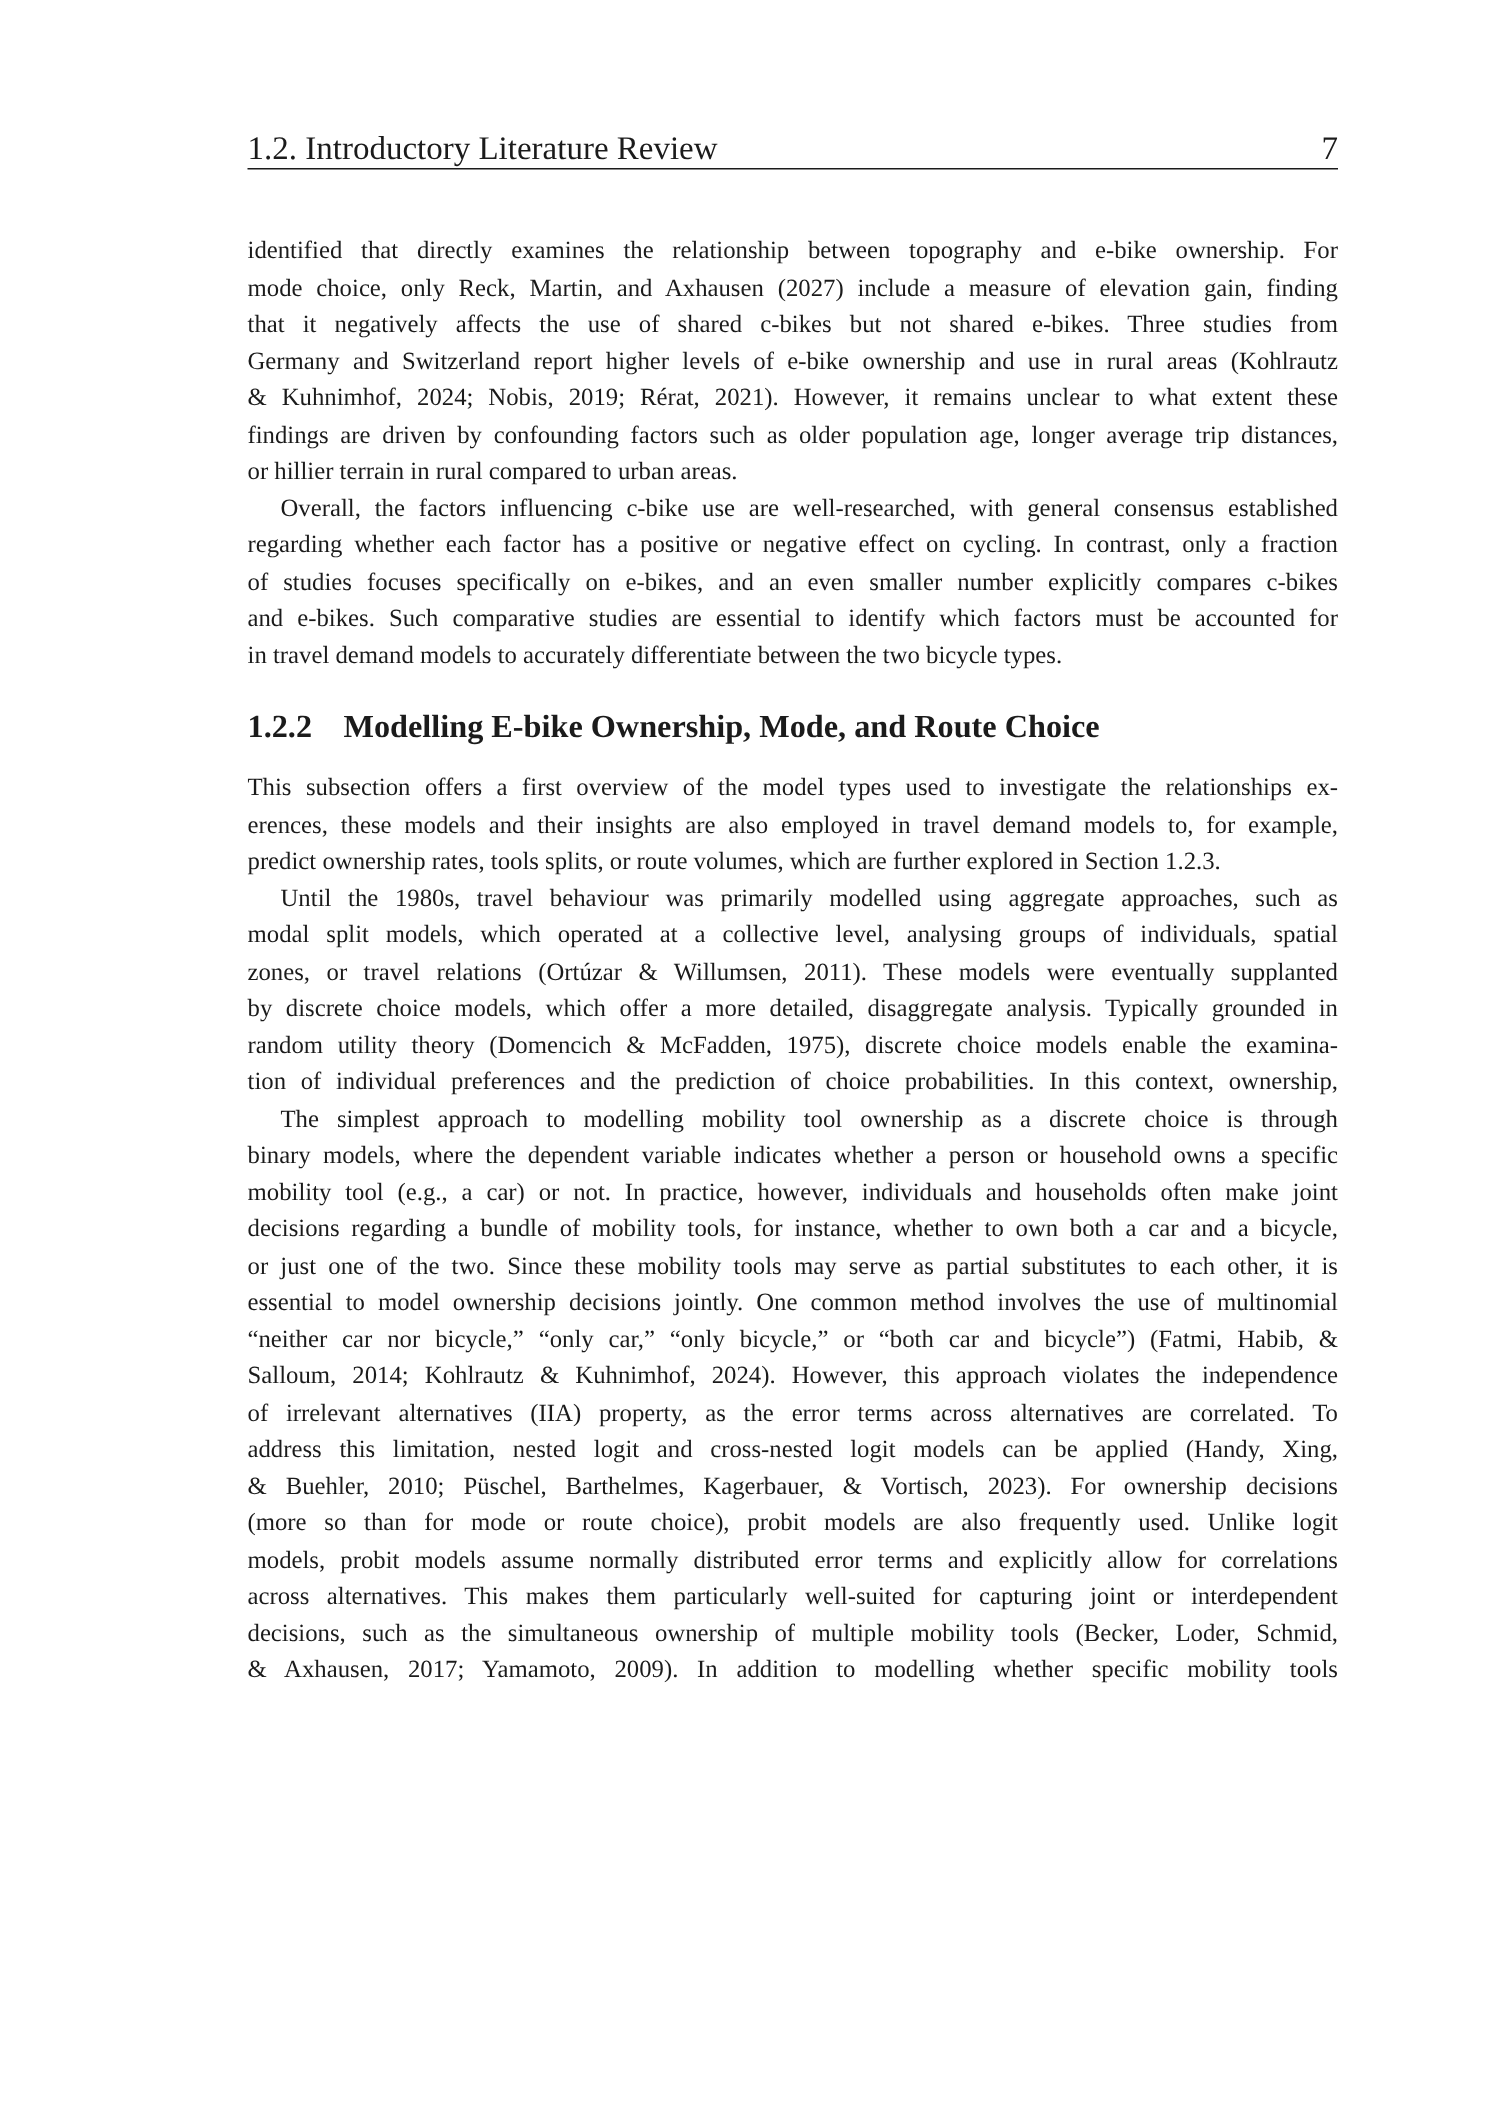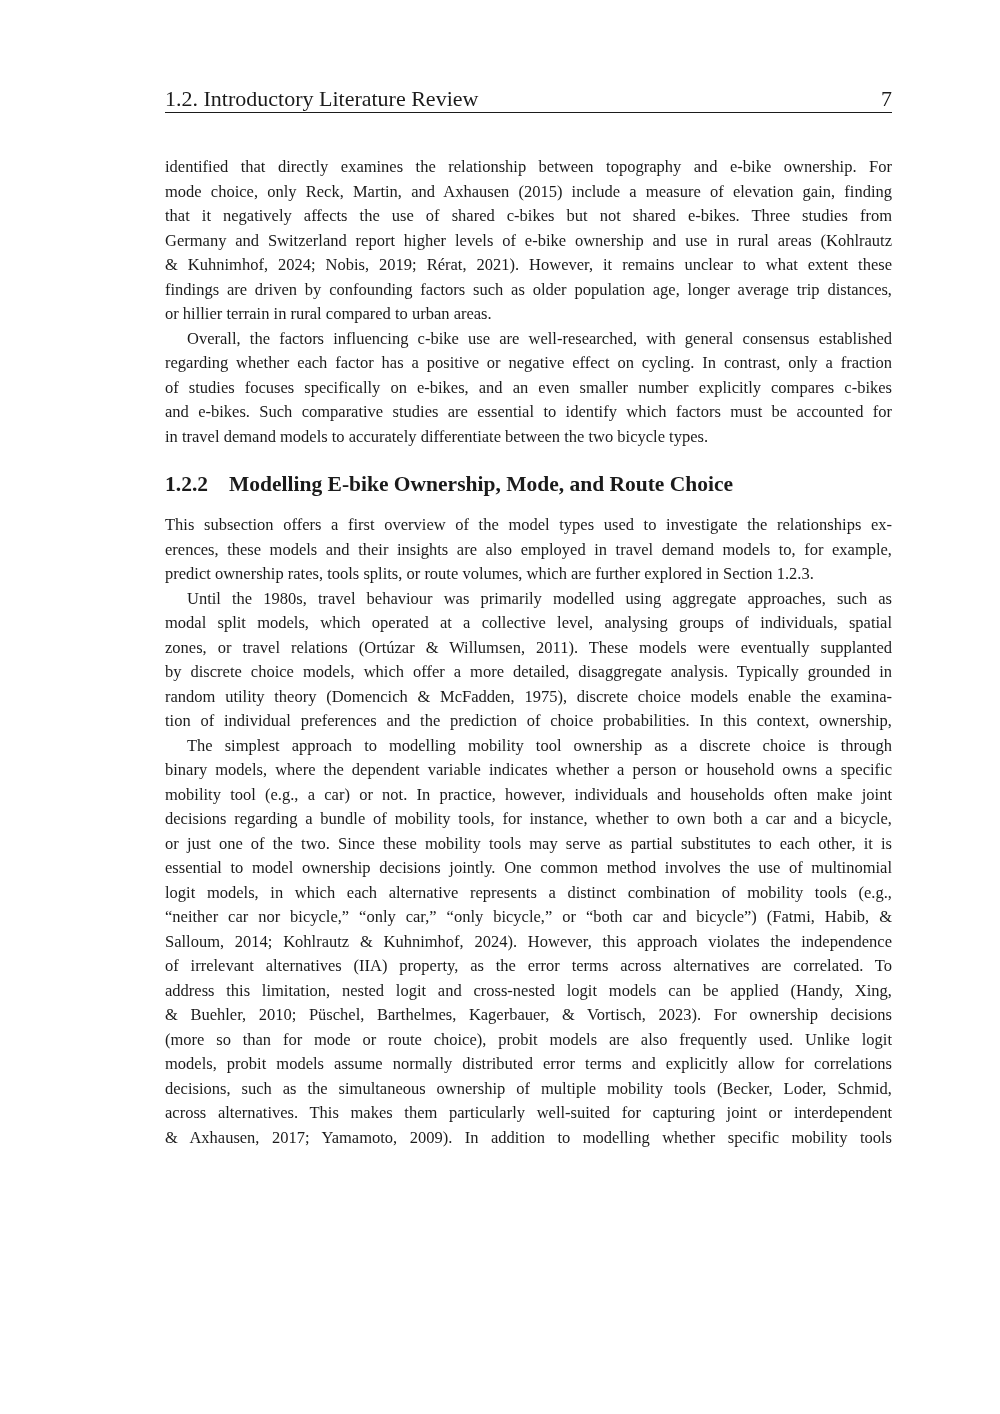--- a/index.html
+++ b/index.html
@@ -66,21 +66,21 @@
 
 <div class="page">
   <div class="pagehead">
     <span>1.2. Introductory Literature Review</span>
     <span>7</span>
   </div>
   <div class="headrule"></div>
   <main class="pagebody" id="page-body-el">
       <div class="para">
         <div class="line">identified that directly examines the relationship between topography and e-bike ownership.  For</div>
-        <div class="line">mode choice, only Reck, Martin, and Axhausen (2015) include a measure of elevation gain, finding</div>
+        <div class="line">mode choice, only Reck, Martin, and Axhausen (2027) include a measure of elevation gain, finding</div>
         <div class="line">that it negatively affects the use of shared c-bikes but not shared e-bikes.  Three studies from</div>
         <div class="line">Germany and Switzerland report higher levels of e-bike ownership and use in rural areas (Kohlrautz</div>
         <div class="line">&amp; Kuhnimhof, 2024; Nobis, 2019; Rérat, 2021). However, it remains unclear to what extent these</div>
         <div class="line">findings are driven by confounding factors such as older population age, longer average trip distances,</div>
         <div class="line lastline">or hillier terrain in rural compared to urban areas.</div>
       </div>
       <div class="para">
         <div class="line indent">Overall, the factors influencing c-bike use are well-researched, with general consensus established</div>
         <div class="line">regarding whether each factor has a positive or negative effect on cycling. In contrast, only a fraction</div>
         <div class="line">of studies focuses specifically on e-bikes, and an even smaller number explicitly compares c-bikes</div>
@@ -104,26 +104,25 @@
         <div class="line">random utility theory (Domencich &amp; McFadden, 1975), discrete choice models enable the examina-</div>
         <div class="line">tion of individual preferences and the prediction of choice probabilities. In this context, ownership,</div>
       </div>
       <div class="para">
         <div class="line indent">The simplest approach to modelling mobility tool ownership as a discrete choice is through</div>
         <div class="line">binary models, where the dependent variable indicates whether a person or household owns a specific</div>
         <div class="line">mobility tool (e.g., a car) or not. In practice, however, individuals and households often make joint</div>
         <div class="line">decisions regarding a bundle of mobility tools, for instance, whether to own both a car and a bicycle,</div>
         <div class="line">or just one of the two. Since these mobility tools may serve as partial substitutes to each other, it is</div>
         <div class="line">essential to model ownership decisions jointly. One common method involves the use of multinomial</div>
-        <div class="line">logit models, in which each alternative represents a distinct combination of mobility tools (e.g.,</div>
         <div class="line">“neither car nor bicycle,” “only car,” “only bicycle,” or “both car and bicycle”) (Fatmi, Habib, &amp;</div>
         <div class="line">Salloum, 2014; Kohlrautz &amp; Kuhnimhof, 2024).  However, this approach violates the independence</div>
         <div class="line">of irrelevant alternatives (IIA) property, as the error terms across alternatives are correlated.  To</div>
         <div class="line">address this limitation, nested logit and cross-nested logit models can be applied (Handy, Xing,</div>
         <div class="line">&amp; Buehler, 2010; Püschel, Barthelmes, Kagerbauer, &amp; Vortisch, 2023).  For ownership decisions</div>
         <div class="line">(more so than for mode or route choice), probit models are also frequently used.  Unlike logit</div>
         <div class="line">models, probit models assume normally distributed error terms and explicitly allow for correlations</div>
+        <div class="line">across alternatives. This makes them particularly well-suited for capturing joint or interdependent</div>
         <div class="line">decisions, such as the simultaneous ownership of multiple mobility tools (Becker, Loder, Schmid,</div>
-        <div class="line">across alternatives. This makes them particularly well-suited for capturing joint or interdependent</div>
         <div class="line">&amp; Axhausen, 2017; Yamamoto, 2009).  In addition to modelling whether specific mobility tools</div>
       </div>
     </main>
 </div>
 
 </body></html>

